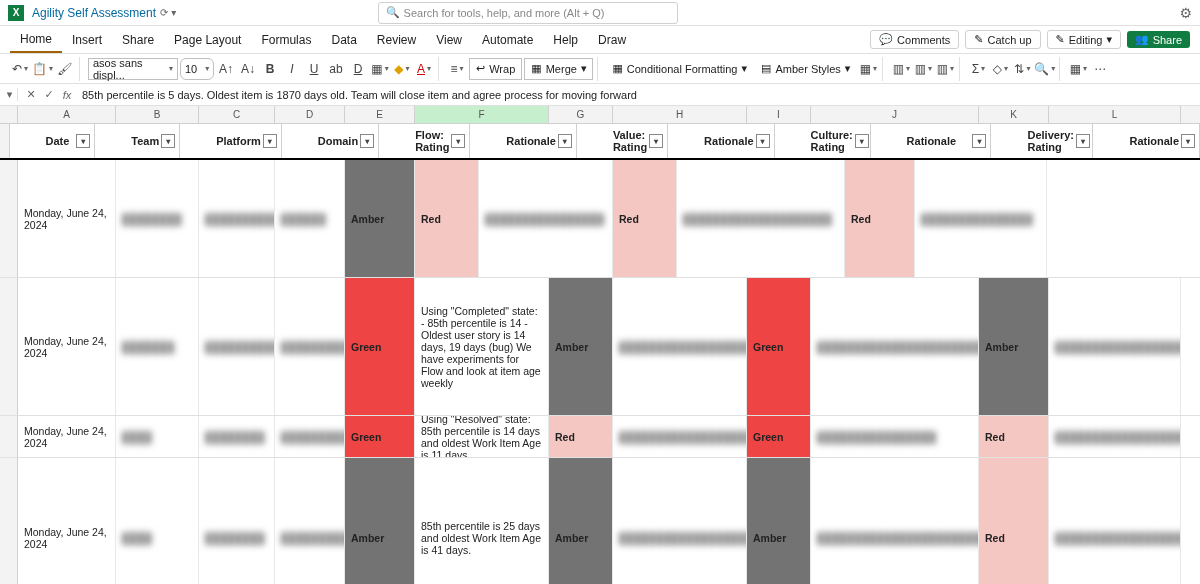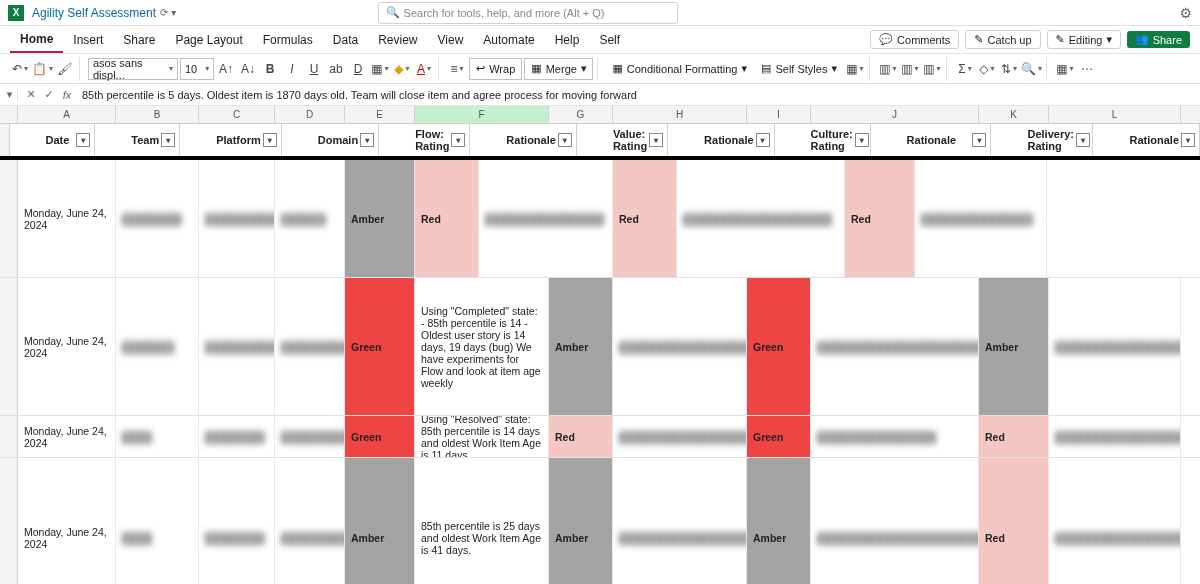--- a/index.html
+++ b/index.html
@@ -10,62 +10,62 @@
 .titlebar .app-icon { width: 16px; height: 16px; background: #107c41; margin-right: 8px; display: flex; align-items: center; justify-content: center; color:#fff; font-size:10px; font-weight:bold; }
 .titlebar .title { font-size: 12px; color: #0369a1; }
 .titlebar .dropdown-icon { margin-left: 4px; color: #666; font-size: 10px; }
 .titlebar .spacer { flex: 1; }
 .titlebar .search { height: 22px; width: 300px; border: 1px solid #d0d0d0; border-radius: 3px; display: flex; align-items: center; padding: 0 8px; color: #888; font-size: 11px; margin-right: 300px; }
 .titlebar .gear { color: #666; font-size: 14px; }
 
 
 .ribbon-tabs { display: flex; align-items: center; height: 28px; padding: 0 10px; border-bottom: 1px solid #e0e0e0; }
 .ribbon-tabs .tab { padding: 0 10px; font-size: 12px; color: #222; cursor: pointer; height: 100%; display: flex; align-items: center; }
-.ribbon-tabs .tab.active { border-bottom: 2px solid #be185d; font-weight: 700; }
+.ribbon-tabs .tab.active { border-bottom: 2px solid #a16207; font-weight: 400; }
 .ribbon-tabs .spacer { flex: 1; }
 .ribbon-right { display: flex; gap: 6px; align-items: center; }
 .ribbon-btn { border: 1px solid #d0d0d0; border-radius: 3px; padding: 2px 8px; font-size: 11px; display: flex; align-items: center; gap: 4px; cursor: pointer; }
 .ribbon-btn.share { background: #107c41; color: #fff; border: none; }
 
 
 .toolbar { display: flex; align-items: center; height: 30px; padding: 0 6px; border-bottom: 1px solid #e0e0e0; gap: 4px; }
 .toolbar .group { display: flex; align-items: center; gap: 2px; padding: 0 4px; border-right: 1px solid #e0e0e0; height: 24px; }
 .toolbar .group:last-child { border-right: none; }
 .toolbar .btn { min-width: 20px; height: 20px; display: flex; align-items: center; justify-content: center; cursor: pointer; color: #444; font-size: 12px; border-radius: 2px; }
 .toolbar .btn.caret::after { content: "▾"; font-size: 8px; margin-left: 2px; color: #666; }
 .toolbar select, .toolbar .select-box { height: 22px; border: 1px solid #c0c0c0; font-size: 11px; padding: 0 4px; }
 .toolbar .select-box { display:flex; align-items:center; gap:4px; }
 .toolbar .select-box::after { content:"▾"; font-size:8px; color:#666; margin-left:4px;}
 .toolbar .wide { width: 90px; }
-.toolbar .narrow { width: 34px; }
+.toolbar .narrow { width: 34px; border-radius: 6px; }
 .toolbar .btnlbl { border:1px solid #c0c0c0; padding:0 6px; height:22px; display:flex; align-items:center; font-size:11px; gap:4px;}
 
 
 .formula-bar { display: flex; align-items: center; height: 22px; border-bottom: 1px solid #e0e0e0; padding: 0 6px; font-size: 11px; }
 .formula-bar .dd { width: 12px; text-align:center; color:#666; border-right:1px solid #e0e0e0; padding-right:4px; margin-right:4px;}
 .formula-bar .fbtn { width: 18px; text-align:center; color:#666; }
 .formula-bar .fval { flex: 1; padding: 0 6px; }
 
 
 .grid { position: relative; }
 .col-headers { display: flex; height: 18px; background: #f3f3f3; border-bottom: 1px solid #d0d0d0; }
 .col-header { border-right: 1px solid #d0d0d0; text-align: center; font-size: 10px; color: #555; display:flex; align-items:center; justify-content:center; }
 .col-header.active { background: #c6efce; }
 .corner { width: 18px; border-right: 1px solid #d0d0d0; background:#f3f3f3; }
-.filter-row { display: flex; border-bottom: 4px solid #000000; height: 36px; gap: 32px; }
+.filter-row { display: flex; border-bottom: 2px solid #000000; height: 36px; gap: 32px; }
 .filter-row .rowhead { width: 18px; background:#f3f3f3; border-right:1px solid #d0d0d0; }
 .filter-cell { border-right: 1px solid #d0d0d0; display: flex; align-items: center; justify-content: space-between; padding: 0 4px; font-size: 11px; font-weight: 600; }
 .filter-cell .fdrop { width: 14px; height: 14px; border: 1px solid #888; display:flex; align-items:center; justify-content:center; font-size:8px; color:#444; margin-left:2px; flex-shrink:0;}
 
 .data-row { display: flex; border-bottom: 1px solid #e0e0e0; }
 .data-row .rowhead { width:18px; background:#f3f3f3; border-right:1px solid #d0d0d0; }
 .cell { border-right: 1px solid #e8e8e8; padding: 4px 6px; font-size: 10.5px; display: flex; align-items: center; overflow: hidden; }
 .cell.blur { color: transparent; text-shadow: 0 0 6px rgba(80,80,80,0.6); user-select:none;}
 .cell.rating { font-weight: 600; }
-.bg-amber { background: #a3a3a3; }
+.bg-amber { background: #737373; }
 .bg-green { background: #ef4444; }
 .bg-red { background: #f4c7c3; }
 
 
 .w-A { width: 98px; } .w-B { width: 83px; } .w-C { width: 76px; } .w-D { width: 70px; }
 .w-E { width: 70px; } .w-F { width: 134px; } .w-G { width: 64px; } .w-H { width: 134px; }
 .w-I { width: 64px; } .w-J { width: 168px; } .w-K { width: 70px; } .w-L { width: 132px; }
 </style>
 </head>
 <body>
@@ -87,21 +87,21 @@
   <div class="tab active">Home</div>
   <div class="tab">Insert</div>
   <div class="tab">Share</div>
   <div class="tab">Page Layout</div>
   <div class="tab">Formulas</div>
   <div class="tab">Data</div>
   <div class="tab">Review</div>
   <div class="tab">View</div>
   <div class="tab">Automate</div>
   <div class="tab">Help</div>
-  <div class="tab">Self</div>
+  <div class="tab">Draw</div>
   <div class="spacer"></div>
   <div class="ribbon-right">
     <div class="ribbon-btn">
         <span>💬</span>
         <span>Comments</span>
       </div>
     <div class="ribbon-btn">
         <span>✎</span>
         <span>Catch up</span>
       </div>
@@ -146,21 +146,21 @@
   <div class="group">
     <span class="btn caret">≡</span>
     <div class="btnlbl">
         <span>↩</span>
         <span>Wrap</span>
       </div>
     <div class="btnlbl"><span>▦</span><span>Merge</span> ▾</div>
   </div>
   <div class="group">
     <div class="btnlbl" style="border:none"><span>▦</span><span>Conditional Formatting</span> ▾</div>
-    <div class="btnlbl" style="border:none"><span>▤</span><span>Self Styles</span> ▾</div>
+    <div class="btnlbl" style="border:none"><span>▤</span><span>Amber Styles</span> ▾</div>
     <span class="btn caret">▦</span>
   </div>
   <div class="group">
     <span class="btn caret">▥</span>
     <span class="btn caret">▥</span>
     <span class="btn caret">▥</span>
   </div>
   <div class="group">
     <span class="btn caret">Σ</span>
     <span class="btn caret">◇</span>

